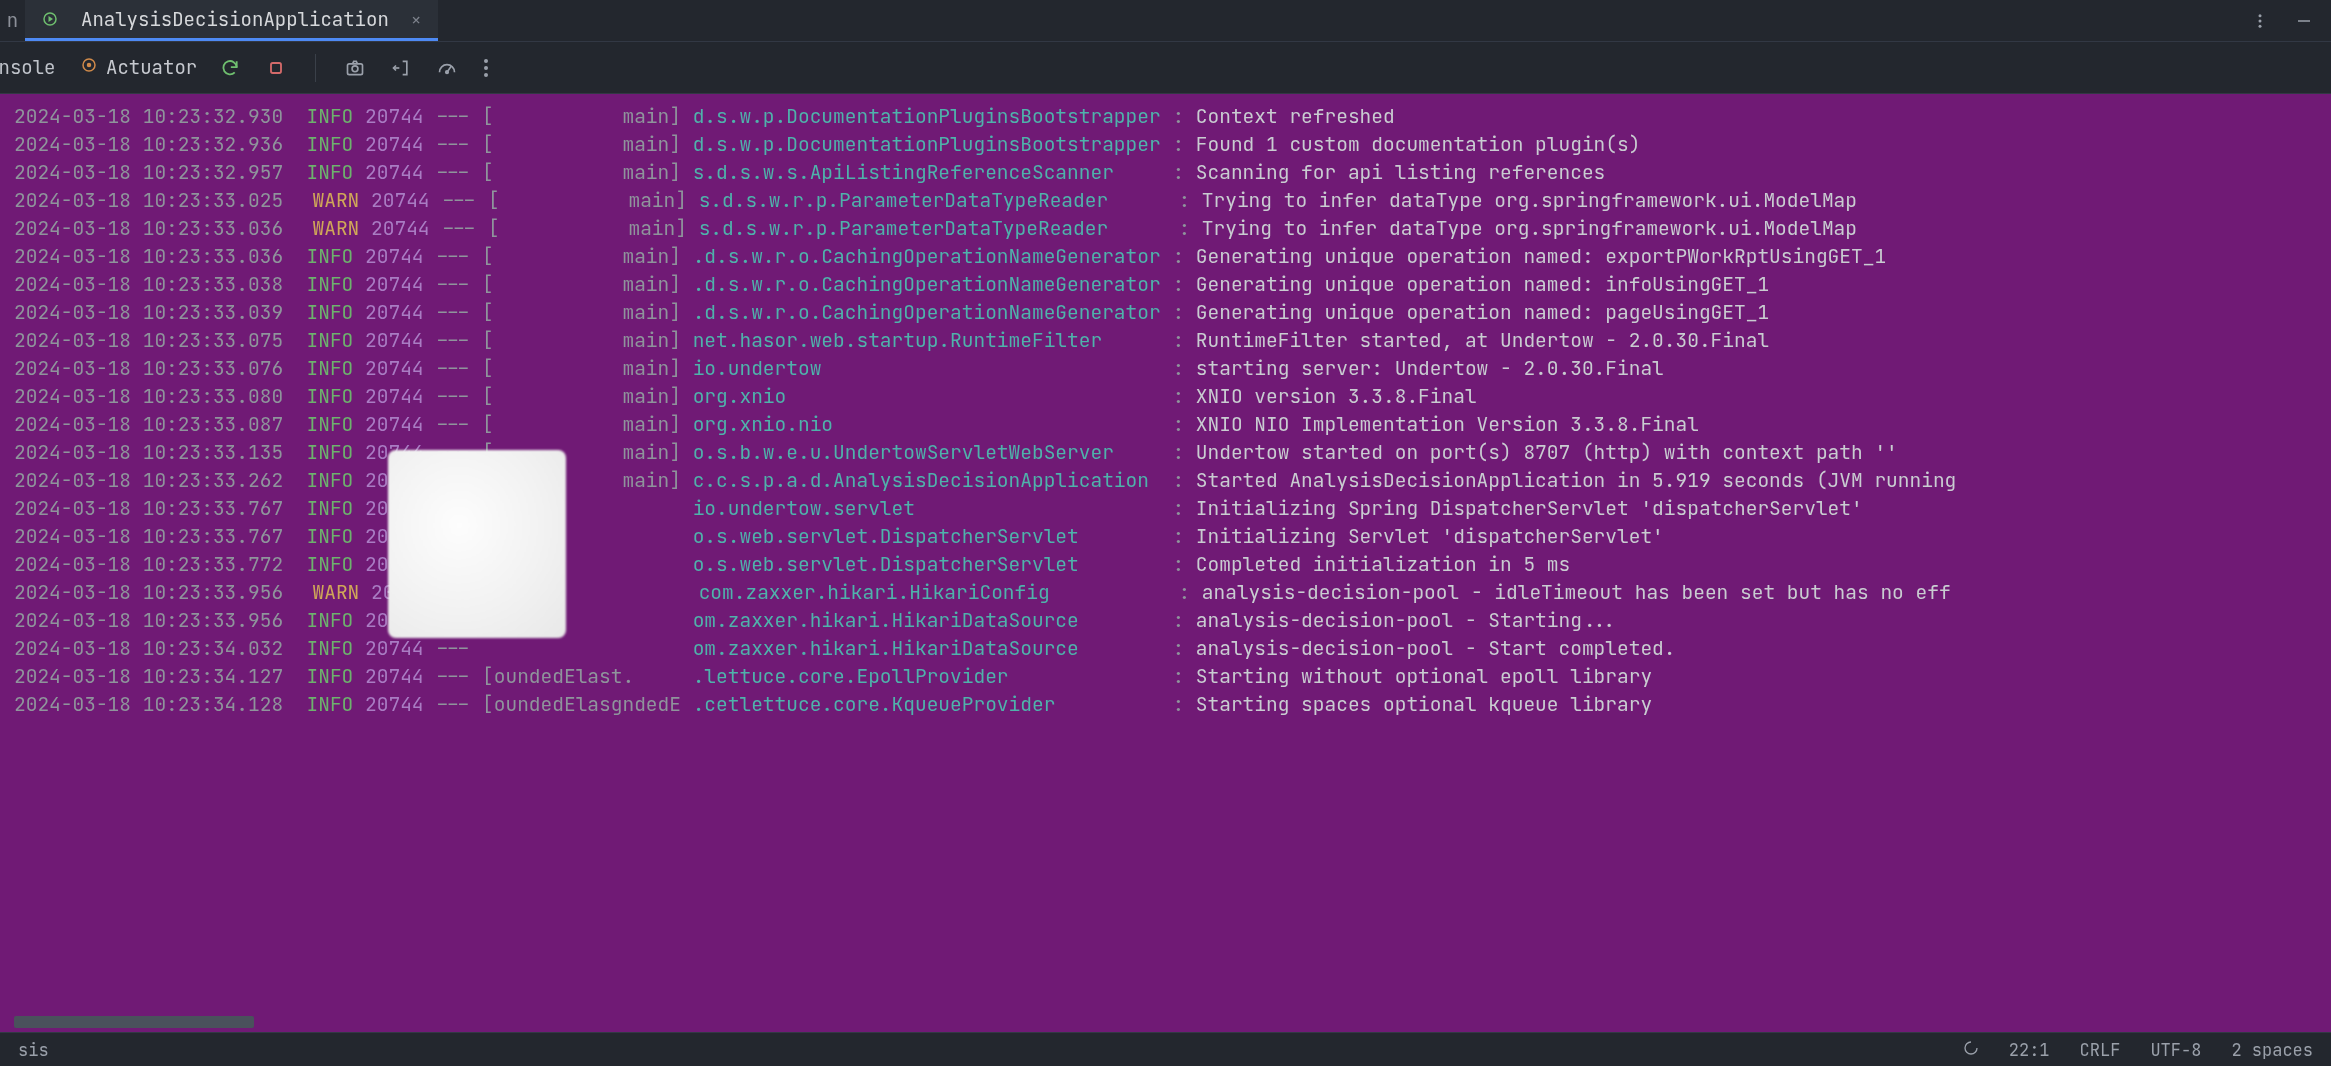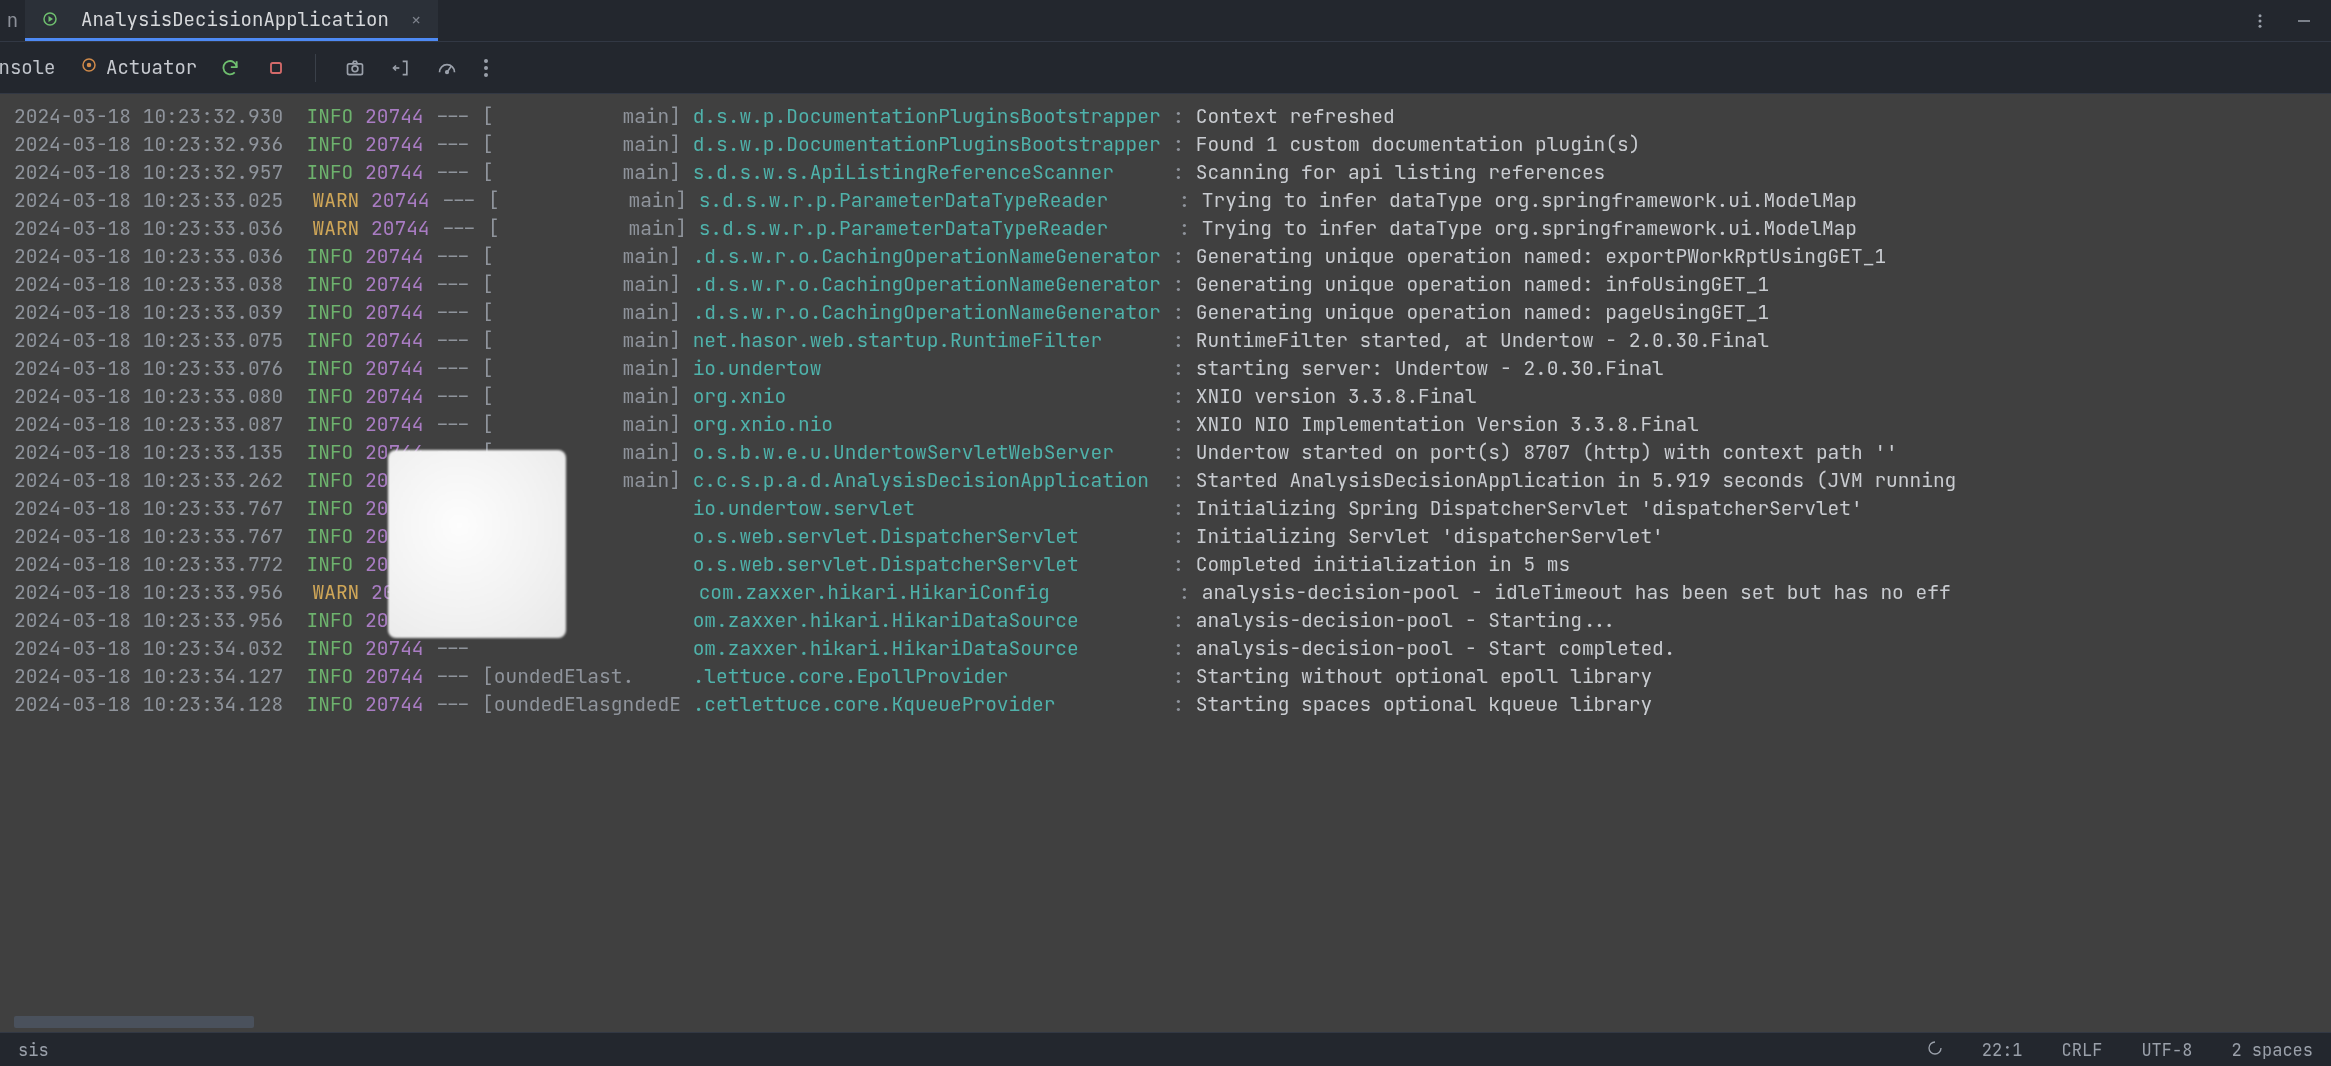--- a/index.html
+++ b/index.html
@@ -73,21 +73,21 @@
   .tb-icon { display:flex; align-items:center; justify-content:center; width:26px; height:26px; }
   .tb-icon svg { width:20px; height:20px; display:block; }
   .rerun svg { stroke:#6fbf6f; }
   .stop svg { stroke:#d46a6a; fill:none; }
   .kebab { display:flex; flex-direction:column; gap:3px; margin-left:4px;}
   .kebab i { width:4px; height:4px; background:#9aa0aa; border-radius:50%; display:block; }
 
   
   .console {
     position:relative;
-    background:#404040;
+    background:#701a75;
     height: calc(100% - 42px - 52px - 34px);
     padding: 8px 14px 8px 14px;
     overflow:hidden;
   }
   .line {
     white-space: pre;
     line-height: 28px;
     font-size: 19.5px;
     letter-spacing: 0;
   }
@@ -127,21 +127,21 @@
     display:flex;
     align-items:center;
     height:34px;
     background:#23272e;
     border-top:1px solid #323844;
     color:#9aa0aa;
     font-size:17px;
     padding: 8px 18px;
   }
   .status-left { }
-  .status-right { margin-left:auto; display:flex; gap:39px; align-items:center;}
+  .status-right { margin-left:auto; display:flex; gap:30px; align-items:center;}
   .spinner svg { width:16px; height:16px; }
 </style>
 </head>
 <body>
 
 <div class="tabs-row">
   <div class="tab-left-stub">n</div>
   <div class="tab">
     <span class="tab-icon">
       <svg viewBox="0 0 24 24" fill="none" stroke="#6fbf6f" stroke-width="2">

